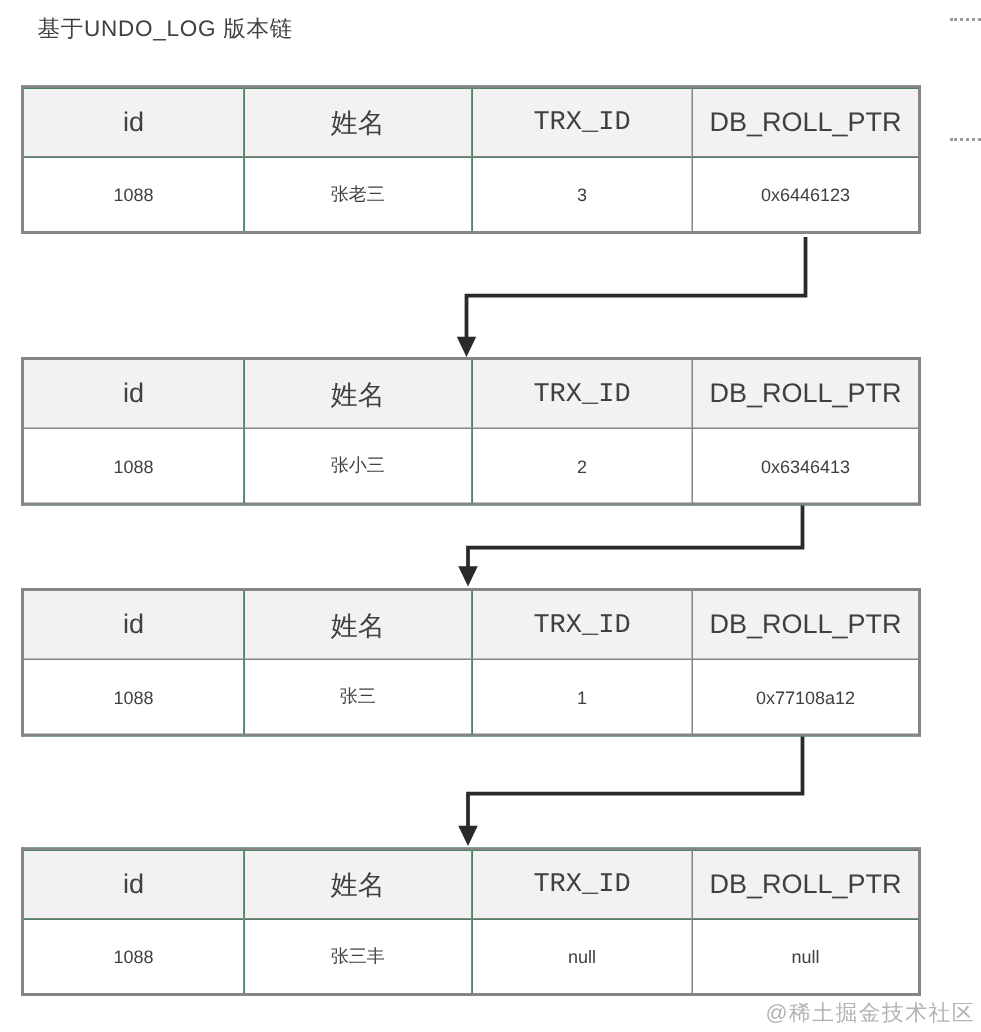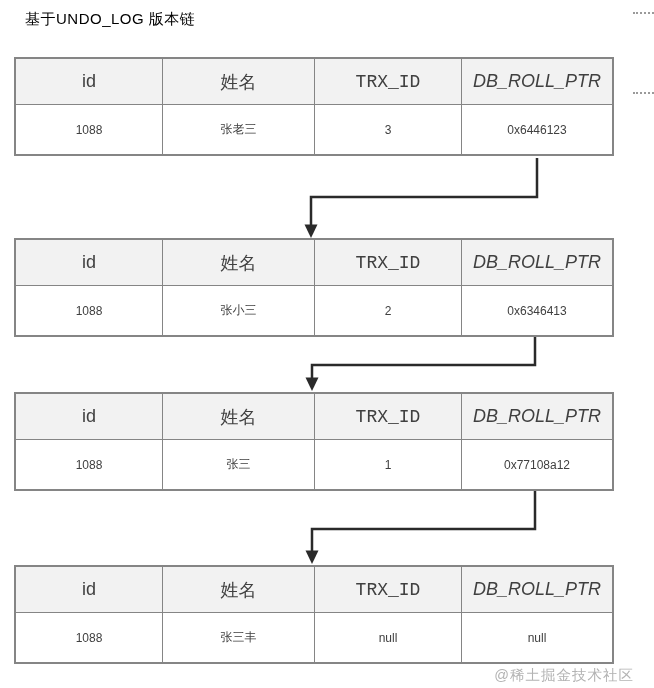--- a/index.html
+++ b/index.html
@@ -9,21 +9,21 @@
     height: 688px;
     background: #ffffff;
     font-family: "Liberation Sans", "DejaVu Sans", sans-serif;
     overflow: hidden;
   }
   .title {
     position: absolute;
     left: 25px;
     top: 10px;
     font-size: 15px;
-    color: #000000;
+    color: #404040;
     letter-spacing: 0.5px;
     white-space: nowrap;
   }
   .vtable {
     position: absolute;
     left: 14px;
     width: 593px;
     border-collapse: collapse;
     table-layout: fixed;
     border: 2px solid #858585;
@@ -49,21 +49,21 @@
     font-size: 18px;
   }
   .vtable td {
     height: 49px;
     background: #ffffff;
     font-size: 12px;
   }
   .c-id  { width: 146px; }
   .c-name{ width: 151px; margin-top: 25px; }
   .c-trx { width: 146px; font-family: Liberation Mono, monospace; }
-  .c-ptr { width: 150px; font-style: italic; }
+  .c-ptr { width: 150px; }
   .arrows {
     position: absolute;
     left: 0; top: 0;
     width: 654px; height: 688px;
     pointer-events: none;
   }
   .arrows path {
     fill: none;
     stroke: #2a2a2a;
     stroke-width: 2.5;
@@ -73,21 +73,21 @@
     position: absolute;
     left: 633px;
     width: 21px;
     height: 0;
     border-top: 2px dotted #9a9a9a;
   }
   .dotted-1 { top: 12px; }
   .dotted-2 { top: 92px; }
   .watermark {
     position: absolute;
-    right: 20px;
+    right: 4px;
     top: 666px;
     font-size: 14.5px;
     color: #b3b3b3;
     letter-spacing: 1px;
     white-space: nowrap;
   }
 </style>
 </head>
 <body>
 

